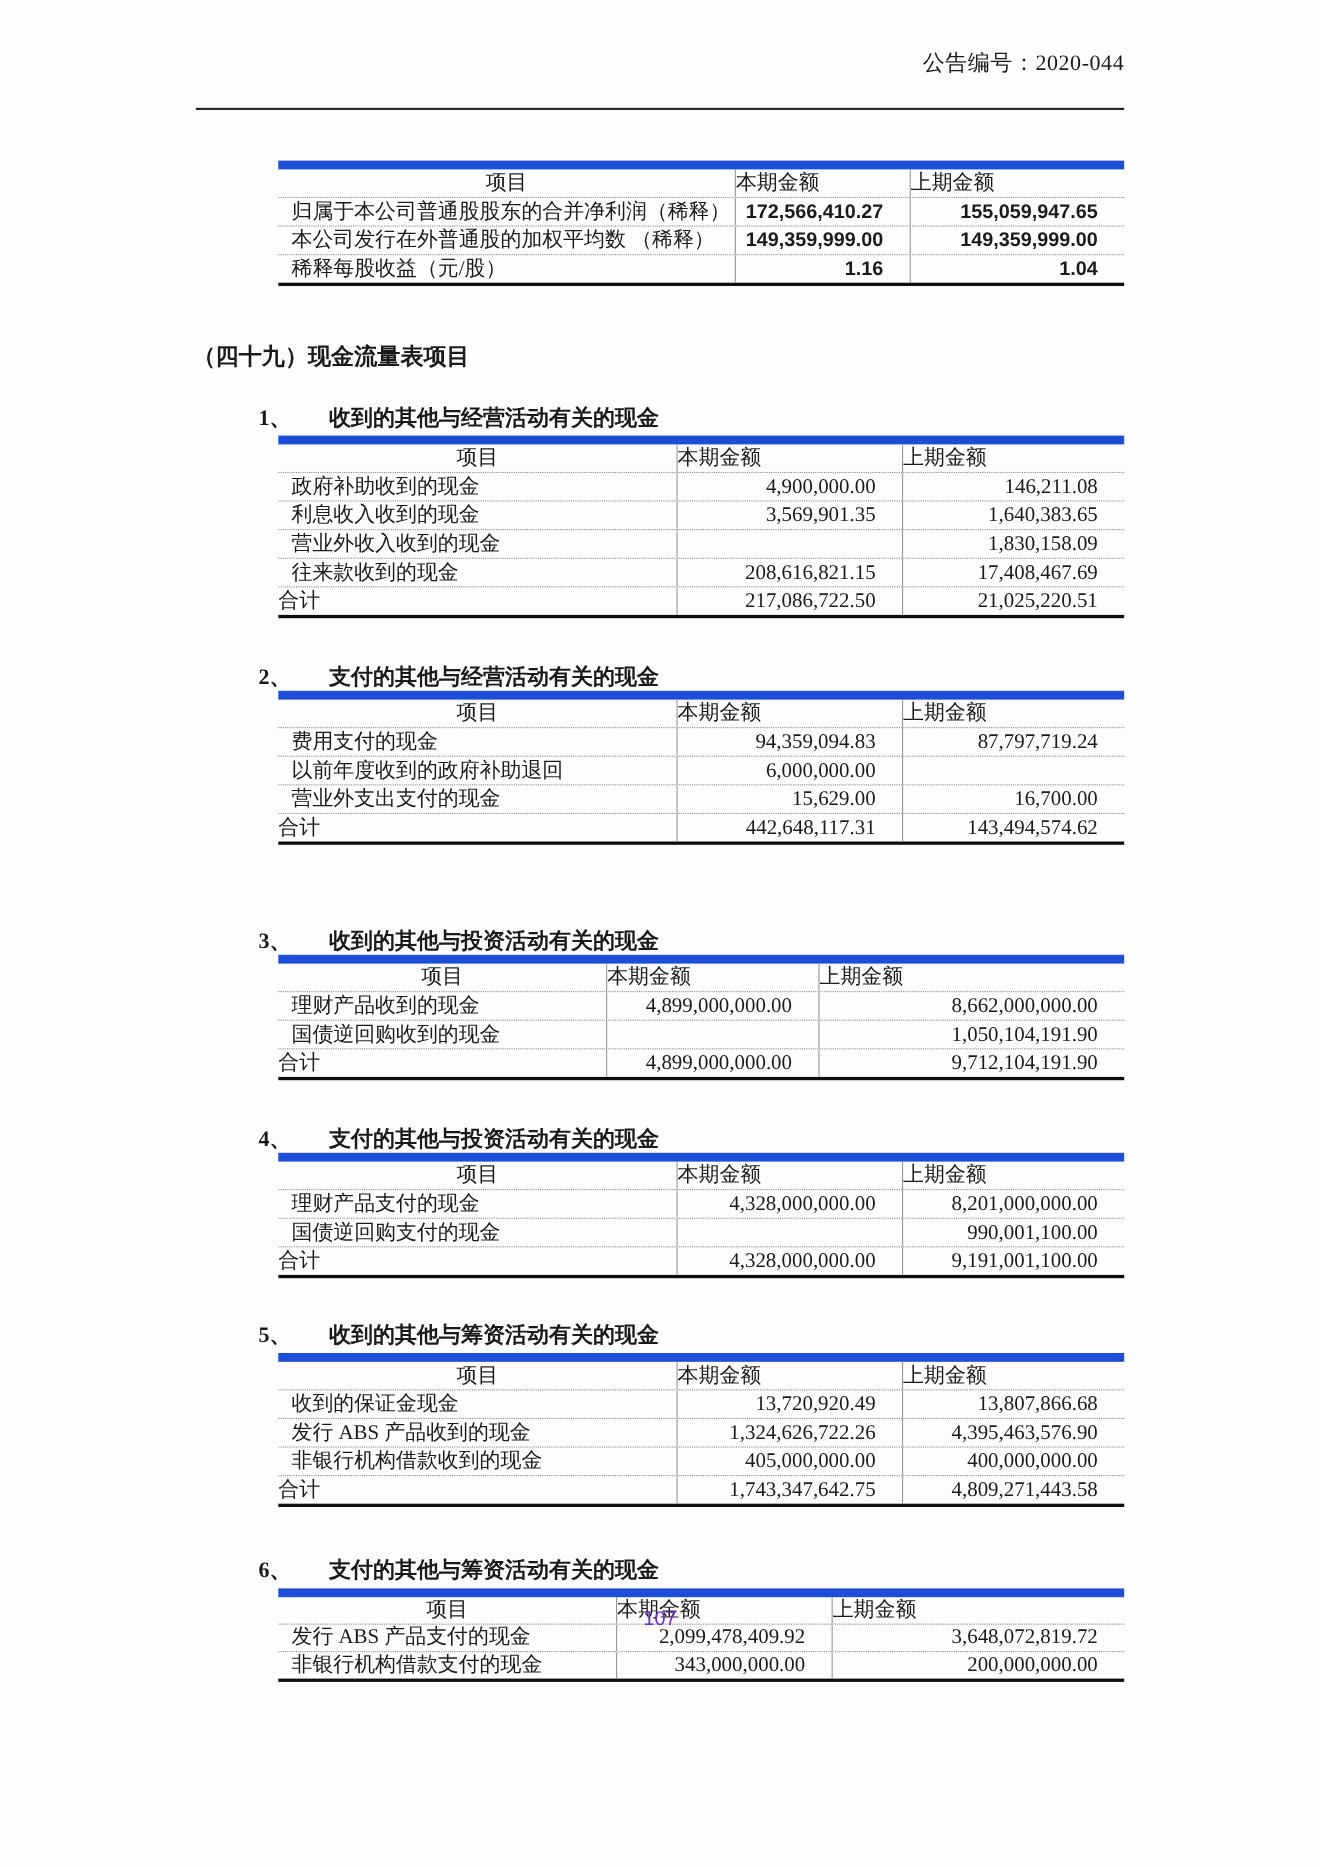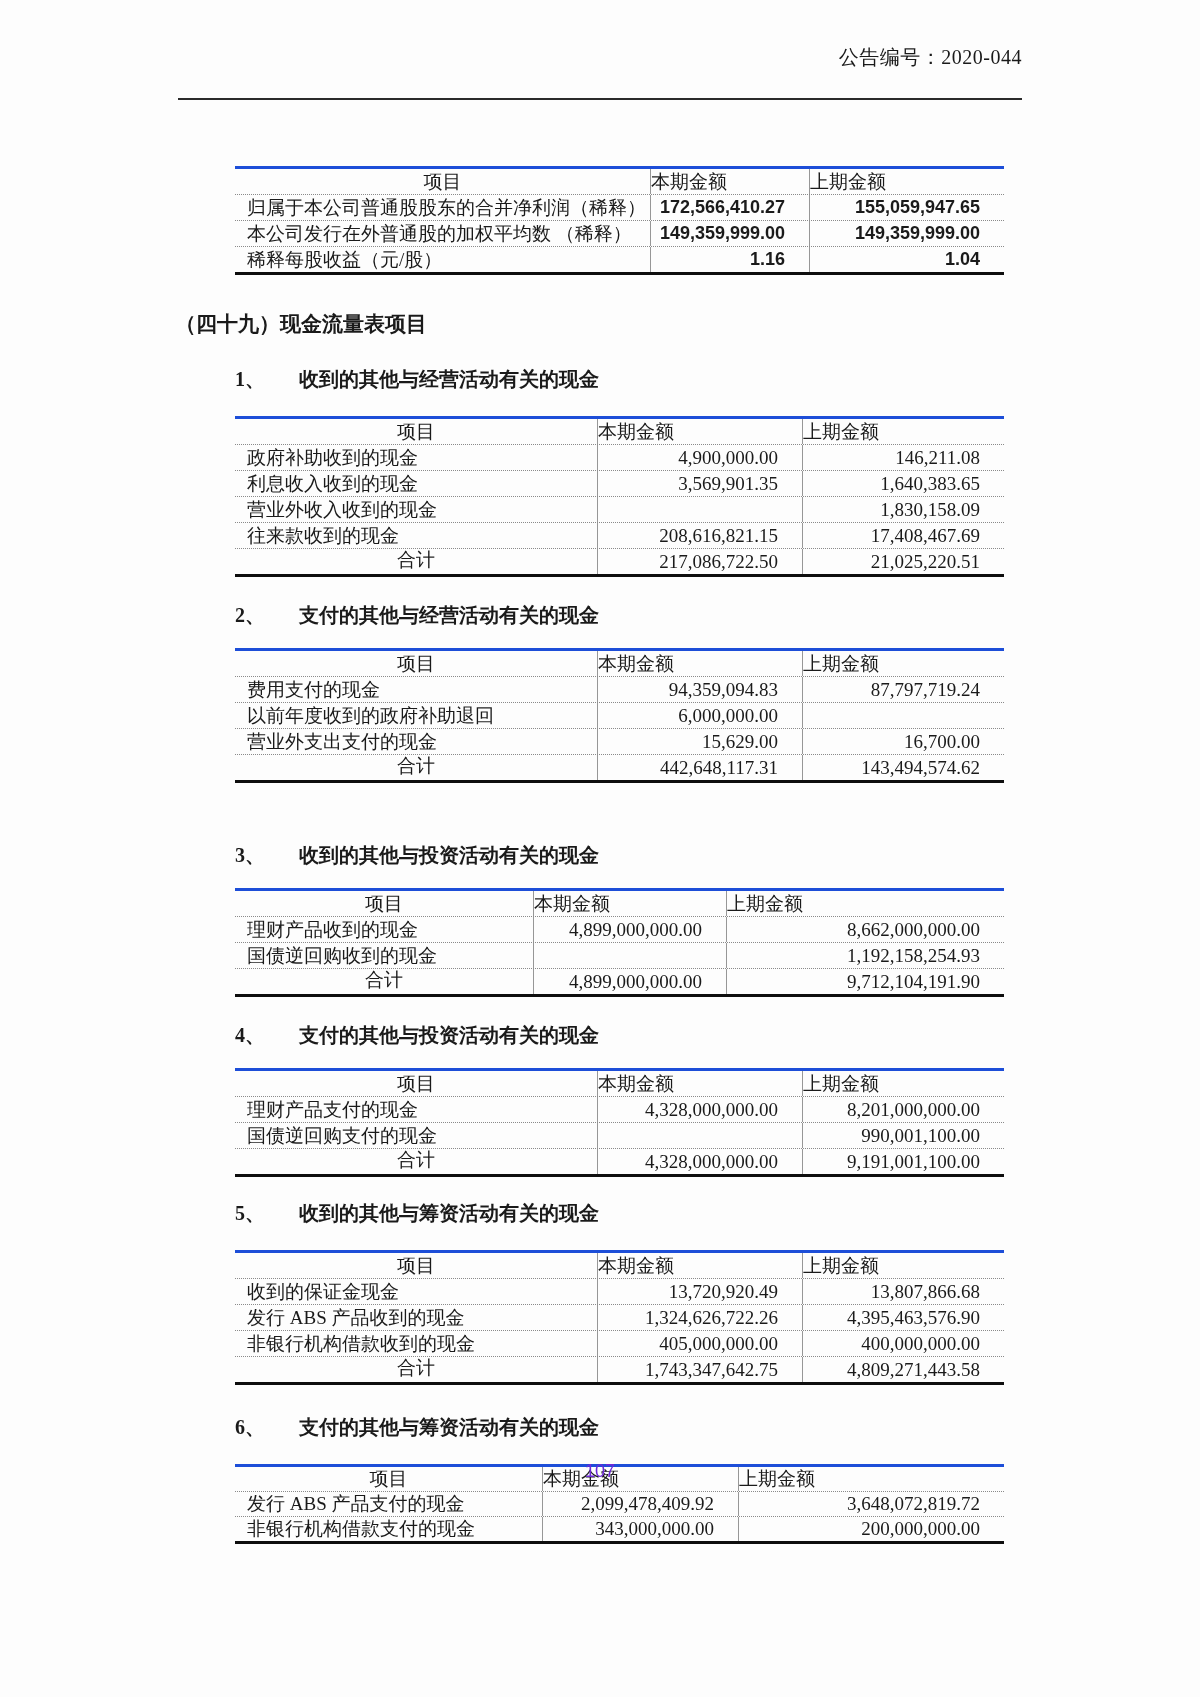--- a/index.html
+++ b/index.html
@@ -16,39 +16,38 @@
   .ann{position:absolute;top:44px;right:178px;font-size:20px;letter-spacing:.5px;}
   .rule{position:absolute;top:98px;left:178px;width:844px;height:2px;background:#2b2b2b;}
 
   
   .sec-title{position:absolute;left:175px;font-weight:700;font-size:21px;}
   .sub-head{position:absolute;left:235px;font-weight:700;font-size:20px;display:flex;}
   .sub-head .no{width:64px;flex:0 0 64px;}
 
   
   .tbl{
-    position:absolute;left:235px;width:769px;
-    border-top:3px solid #1d4ed8;border-bottom:3px solid #0e0e0e;
+    position:absolute;left:253px;width:769px;
+    border-top:8px solid #1d4ed8;border-bottom:3px solid #0e0e0e;
     box-sizing:border-box;
     --rh:25px;
     font-size:19px;
-    margin-top:20px;
   }
   .trow{display:grid;height:var(--rh);line-height:var(--rh);}
   .trow:not(:last-child){border-bottom:1px dotted #8a8a8a;}
   .cols-a .trow{grid-template-columns:415px 159px 195px;}
   .cols-b .trow{grid-template-columns:362px 205px 202px;}
   .cols-c .trow{grid-template-columns:298px 193px 278px;}
   .cols-d .trow{grid-template-columns:307px 196px 266px;}
   .cell{overflow:hidden;white-space:nowrap;box-sizing:border-box;}
   .cell.current,.cell.prior{border-left:1px solid #979797;}
   .trow.head .cell{text-align:center;}
   .trow .cell.item{text-align:left;padding-left:12px;}
   .trow.head .cell.item{padding-left:0;text-align:center;}
-  .trow.total .cell.item{text-align:center;padding-left:0;font-family:Liberation Mono, monospace;}
+  .trow.total .cell.item{padding-left:0;}
   .cell.current,.cell.prior{text-align:right;padding-right:24px;}
   .trow.head .cell.current,.trow.head .cell.prior{padding-right:0;text-align:left;}
 
   
   .tbl.eps .cell.current,.tbl.eps .cell.prior{
     font-family:"Liberation Sans","DejaVu Sans",sans-serif;
     font-weight:700;font-size:18px;
   }
   .tbl.eps .trow.head .cell{font-family:"Liberation Serif","DejaVu Serif",serif;font-weight:400;font-size:19px;}
 
@@ -170,21 +169,21 @@
         <div class="cell prior">上期金额</div>
       </div>
       <div class="trow">
         <div class="cell item">理财产品收到的现金</div>
         <div class="cell current">4,899,000,000.00</div>
         <div class="cell prior">8,662,000,000.00</div>
       </div>
       <div class="trow">
         <div class="cell item">国债逆回购收到的现金</div>
         <div class="cell current"></div>
-        <div class="cell prior">1,192,158,254.93</div>
+        <div class="cell prior">1,050,104,191.90</div>
       </div>
       <div class="trow total">
         <div class="cell item">合计</div>
         <div class="cell current">4,899,000,000.00</div>
         <div class="cell prior">9,712,104,191.90</div>
       </div>
     </div>
 
   <div class="sub-head" style="top:1022px">
     <span class="no">4、</span>

